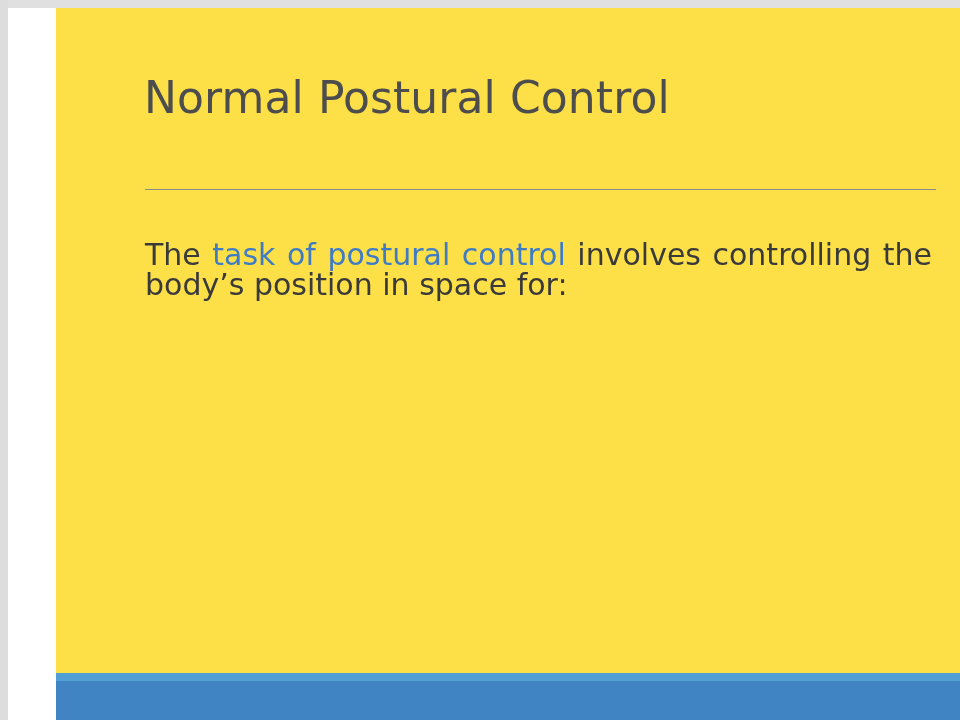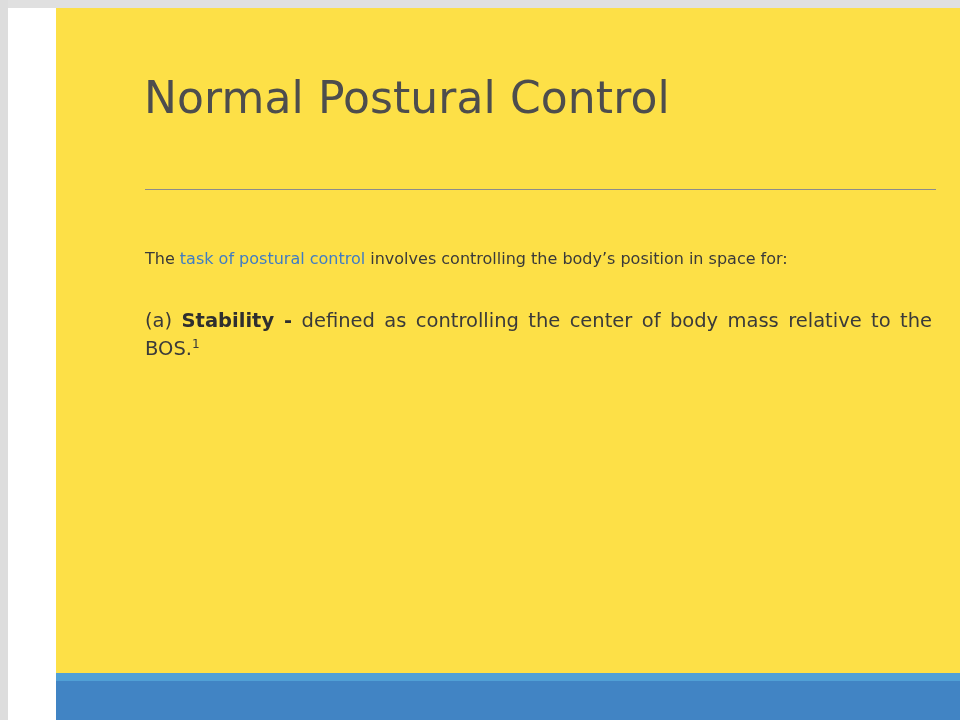--- a/index.html
+++ b/index.html
@@ -82,22 +82,22 @@
   }
 
   p.para {
     margin: 0;
     color: #3a3a3a;
     text-align: justify;
     text-justify: inter-word;
   }
 
   p.para-lead {
-    font-size: 16px;
-    line-height: 38px;
+    font-size: 30px;
+    line-height: 30px;
     margin-bottom: 29px;
   }
 
   p.para-item {
     font-size: 19.5px;
     line-height: 28px;
   }
 
   p.para-gap {
     margin-top: 34px;
@@ -147,21 +147,20 @@
   <div class="slide-canvas">
 
     <div class="slide-title">Normal Postural Control</div>
 
     <div class="title-rule"></div>
 
     <div class="body-block">
 
       <p class="para para-lead"><span>The </span><span class="link-blue">task of postural control</span><span> involves controlling the body’s position in space for:</span></p>
 
-      <p class="para para-item"><span>(a) </span><span class="bold">Stability -</span><span> defined as controlling the center of body mass relative to the BOS.</span><sup>1</sup></p>
 
 
     </div>
 
     <div class="footer-band-light"></div>
     <div class="footer-band-dark"></div>
 
   </div>
 </div>
 

